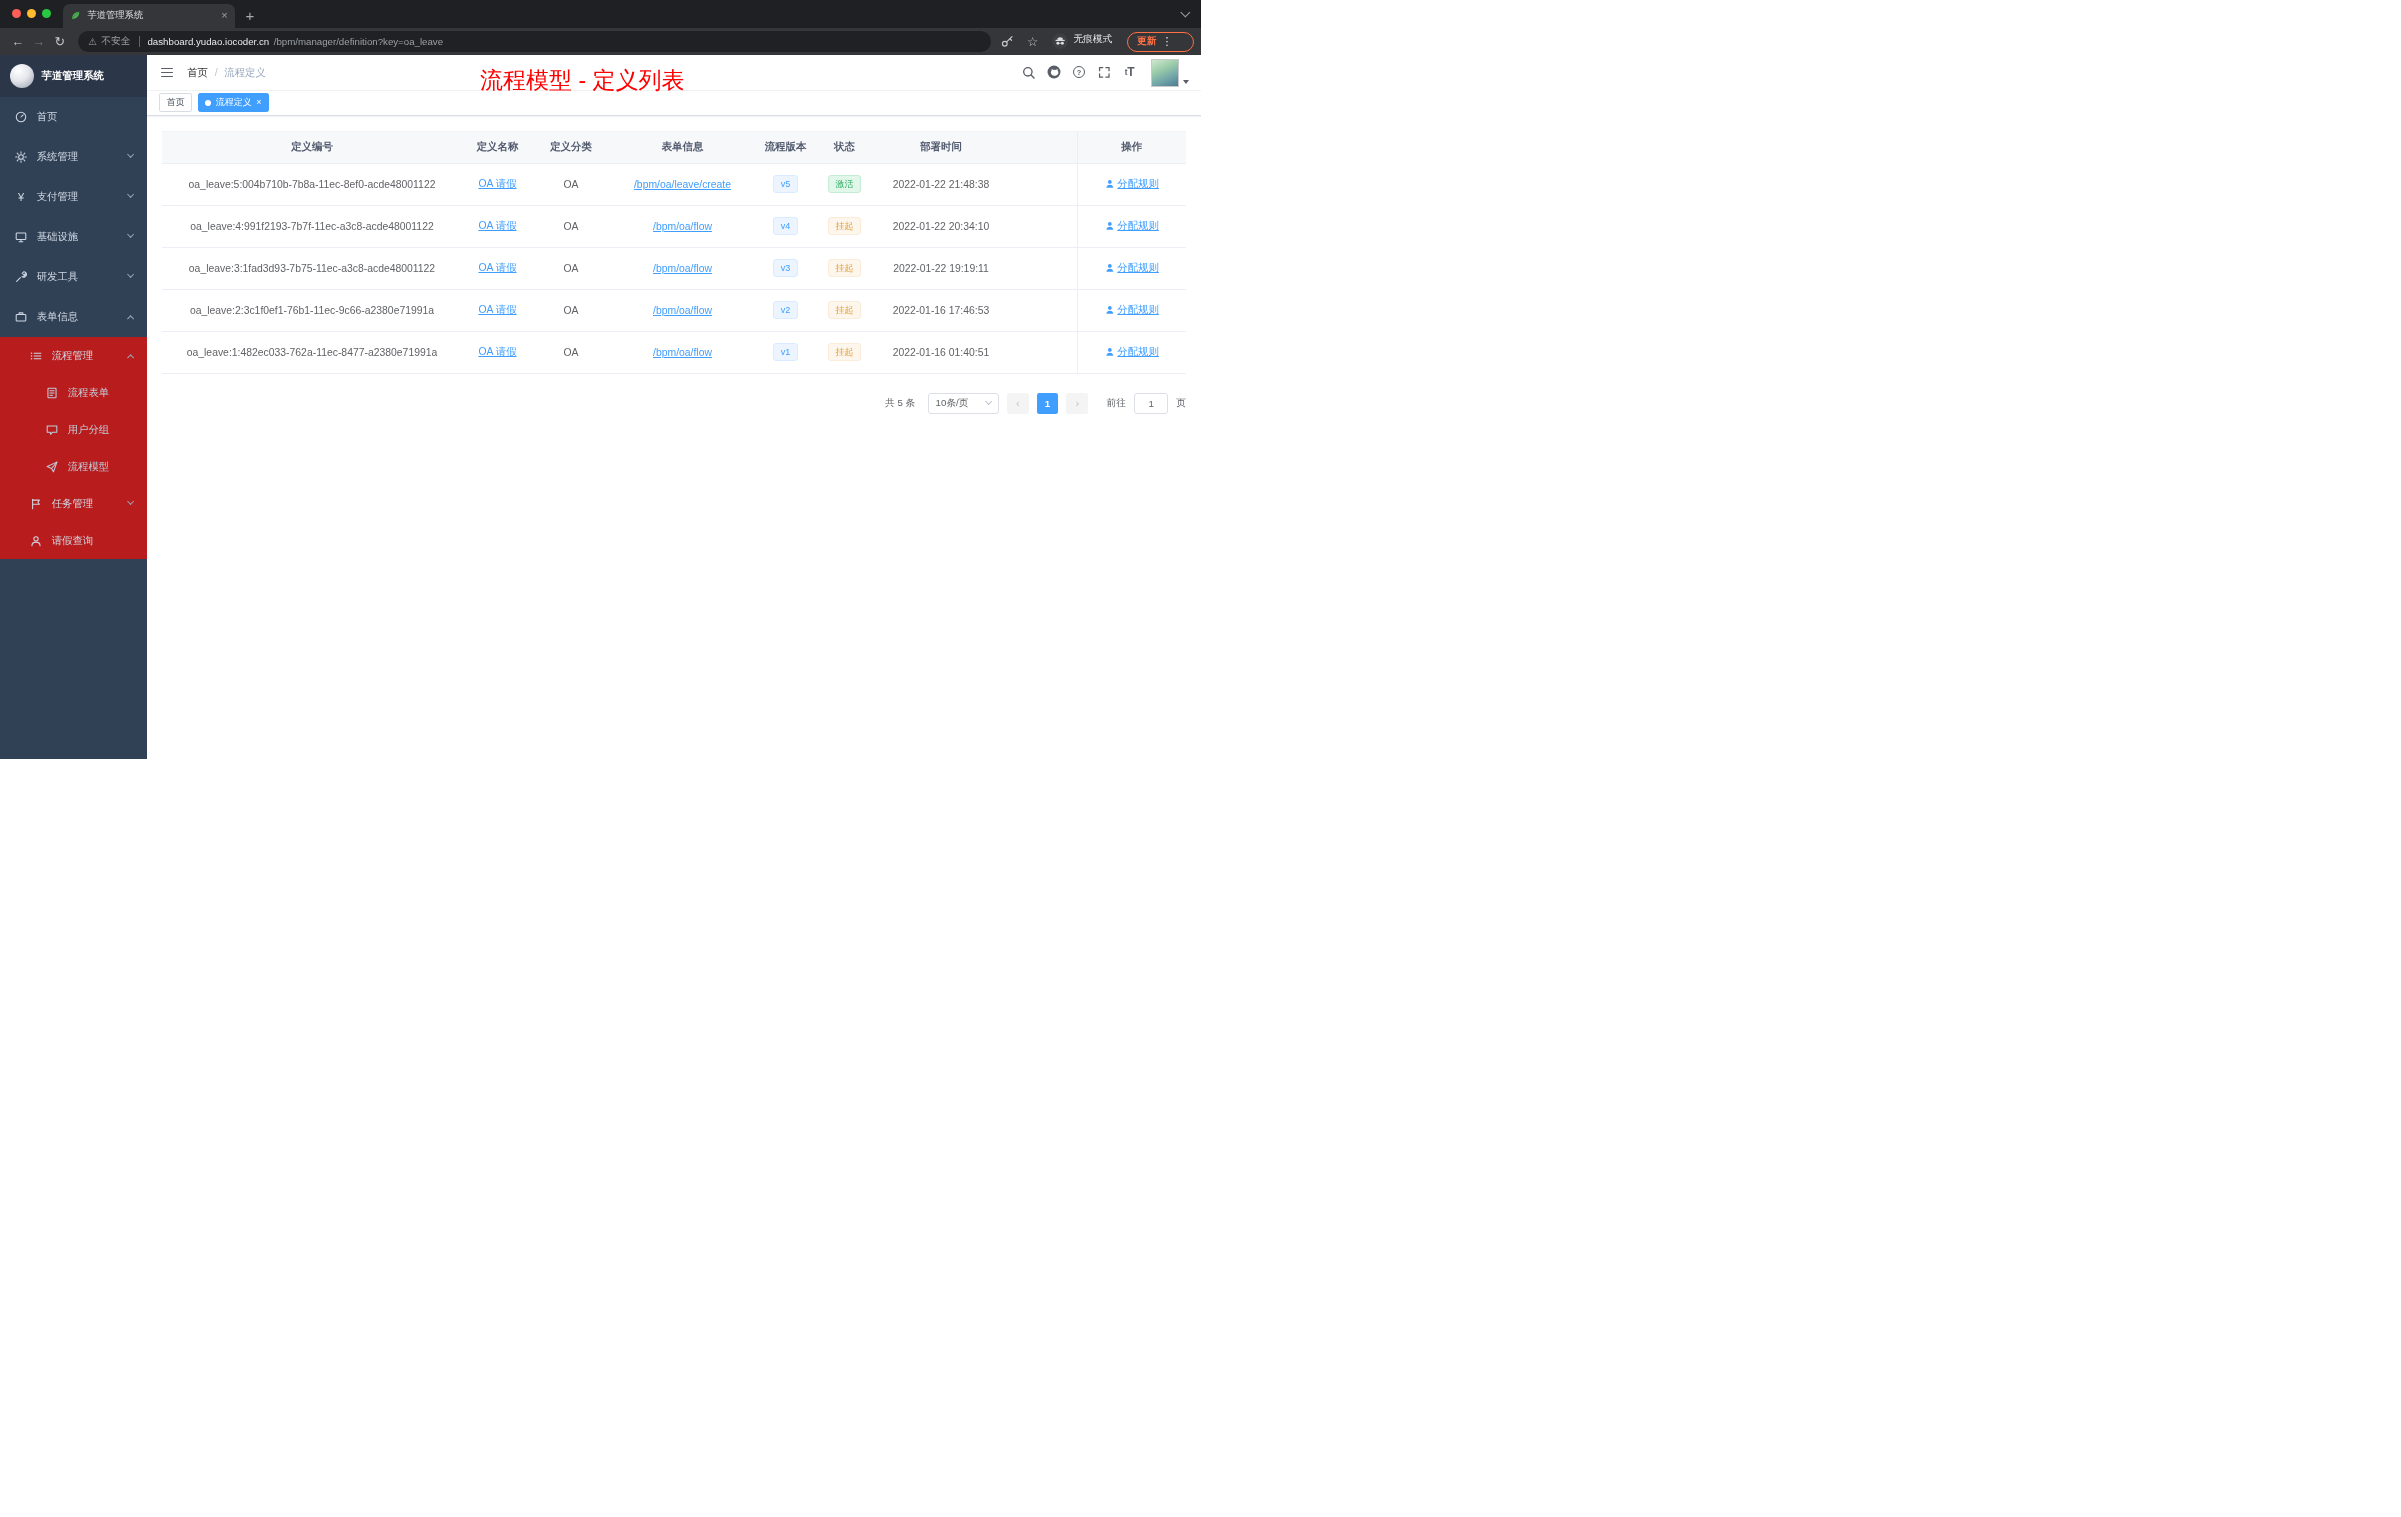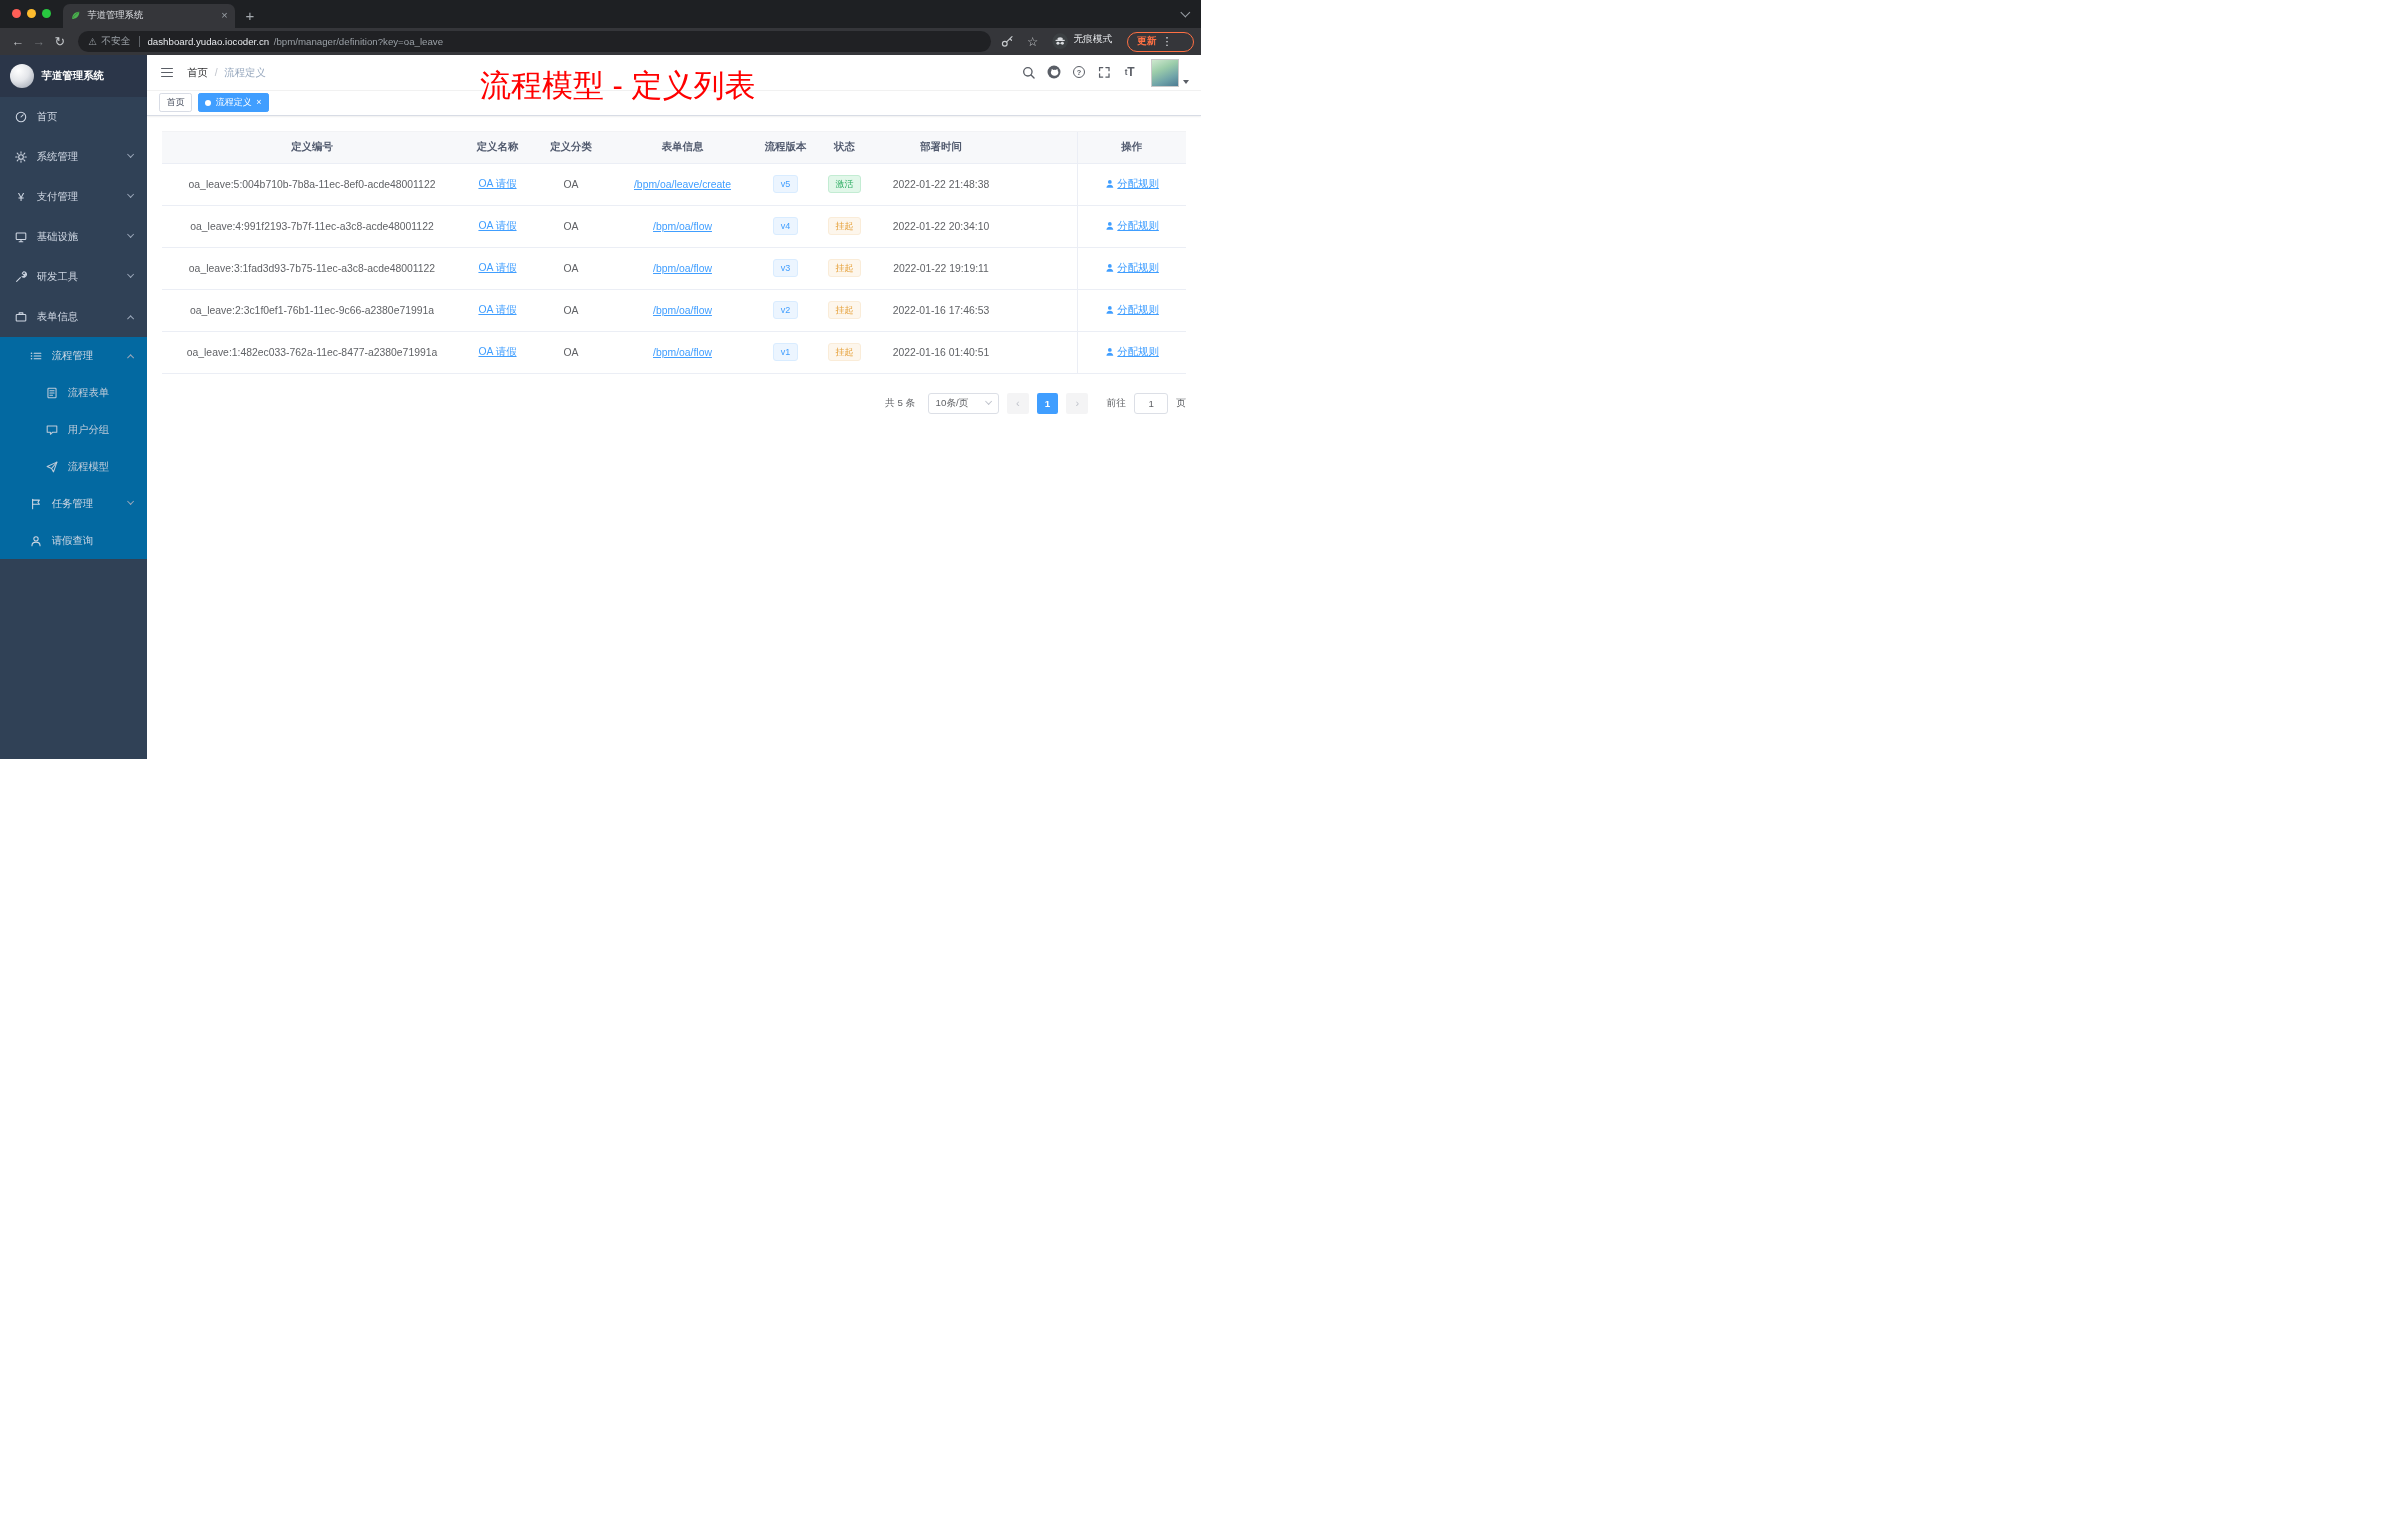--- a/index.html
+++ b/index.html
@@ -48,21 +48,21 @@
   
   .app{ display:flex; height:704px; }
 
   .sidebar{ width:147px; background:#304156; flex-shrink:0; color:#cfd7e3; overflow:hidden; }
   .logo{ height:42px; display:flex; align-items:center; gap:7.4px; padding:0 9.7px; background:#2b3649; }
   .logo-avatar{ width:24.5px; height:24.5px; border-radius:50%; flex-shrink:0;
     background: radial-gradient(circle at 35% 28%, #ffffff 0%, #e4e6ea 45%, #b9bec7 75%, #949aa5 100%); }
   .logo-title{ color:#fff; font-size:10.4px; font-weight:700; white-space:nowrap; }
   .menu-item{ height:40px; display:flex; align-items:center; gap:9.7px; padding:0 13.4px 0 15px;
               font-size:10.4px; color:#cfd7e3; cursor:pointer; white-space:nowrap; }
-  .submenu{ background:#0369a1; }
+  .submenu{ background:#b91c1c; }
   .submenu .menu-item{ height:37px; }
   .menu-item.lvl2{ padding-left:30px; }
   .menu-item.lvl3{ padding-left:46px; color:#bfcbd9; }
   .mi{ width:12px; height:12px; flex-shrink:0; display:flex; align-items:center; justify-content:center; }
   .mi svg{ stroke:currentColor; fill:none; stroke-width:1.4; stroke-linecap:round; stroke-linejoin:round; }
   .yen-glyph{ font-size:11px; line-height:1; }
   .chev{ margin-left:auto; width:5.2px; height:5.2px; border-right:1.2px solid #9aa7b9;
          border-bottom:1.2px solid #9aa7b9; flex-shrink:0; }
   .chev.down{ transform:rotate(45deg) translate(-1.5px,-1.5px); }
   .chev.up{ transform:rotate(-135deg) translate(-1.5px,-1.5px); }
@@ -85,21 +85,21 @@
                 display:flex; align-items:center; justify-content:center; font-size:7.4px; font-weight:700; }
   .font-resize{ font-weight:700; color:#5a5e66; }
   .font-resize .small-t{ font-size:8.2px; } .font-resize .big-t{ font-size:12px; }
   .avatar-wrap{ display:flex; align-items:flex-end; gap:3.7px; margin-left:6px; }
   .avatar-box{ width:28px; height:28px; border:0.7px solid #c9c9c9; background:
       linear-gradient(155deg,#cfe8cf 0%, #9ccdaa 35%, #6fa3a8 70%, #4d7b93 100%); }
   .avatar-caret{ width:0; height:0; border-left:3.3px solid transparent; border-right:3.3px solid transparent;
                  border-top:4.1px solid #5a5e66; margin-bottom:3px; }
 
   .red-annotation{ position:absolute; left:333px; top:9.7px; z-index:20; color:#ff0000;
-                   font-size:31px; font-weight:500; white-space:nowrap; pointer-events:none; }
+                   font-size:23px; font-weight:500; white-space:nowrap; pointer-events:none; }
 
   .tagsbar{ height:24.5px; background:#fff; border-bottom:0.7px solid #d8dce5;
             box-shadow:0 0.7px 2.2px rgba(0,0,0,.10); display:flex; align-items:center;
             gap:5.2px; padding:0 12px; position:relative; z-index:5; }
   .tag{ height:19.3px; display:inline-flex; align-items:center; gap:4.5px; padding:0 6.7px;
         border:0.7px solid #d8dce5; border-radius:2.2px; background:#fff; color:#495060;
         font-size:9px; cursor:pointer; }
   .tag.active{ background:#409eff; border-color:#409eff; color:#fff; }
   .tag-dot{ width:6px; height:6px; border-radius:50%; background:#fff; display:inline-block; }
   .tag-close{ font-size:9px; line-height:1; }

